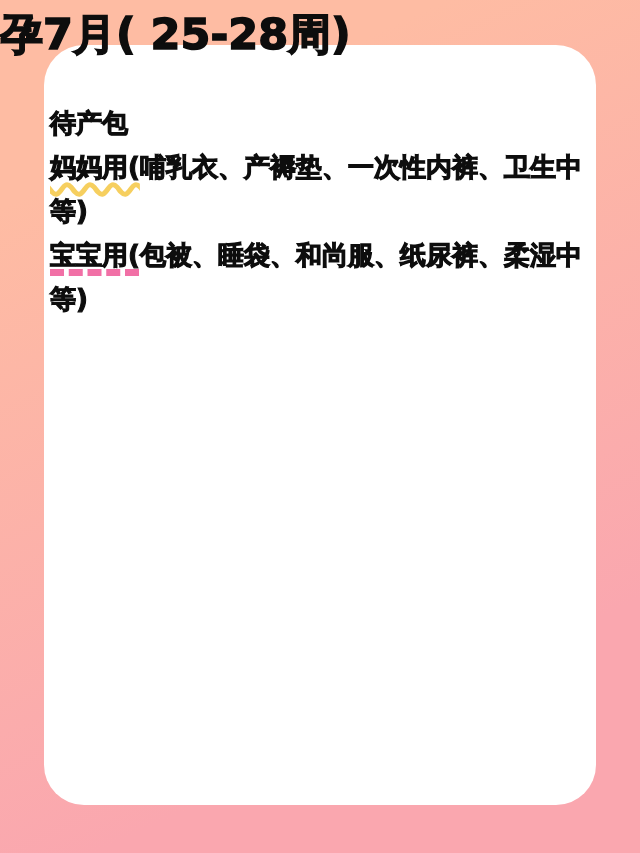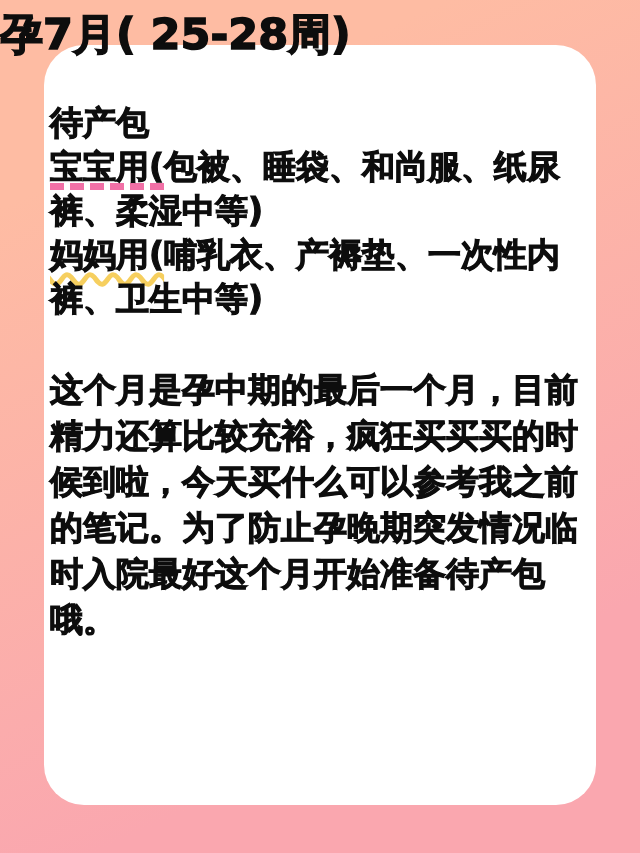--- a/index.html
+++ b/index.html
@@ -47,21 +47,21 @@
     background: var(--card-background, #FFFFFF);
     border-radius: 40px;
     box-sizing: border-box;
     padding: 56px 6px 0 6px;
     z-index: 1;
   }
   .body-text {
     color: var(--text, #0D0D0D);
     font-weight: 900;
     -webkit-text-stroke: 1.1px var(--text, #0D0D0D);
-    font-size: 33px;
+    font-size: 26px;
     line-height: 44px;
     letter-spacing: 0;
   }
   .list .line {
     margin: 0;
   }
   .hl {
     text-decoration-line: underline;
     text-underline-offset: 7px;
   }
@@ -87,24 +87,23 @@
 <div class="poster">
 
   <h1 class="title">孕7月( 25-28周)</h1>
 
   <div class="card">
 
     <div class="list body-text">
 
       <div class="line">待产包</div>
 
+      <div class="line"><span class="hl ul-yellow-wavy">妈妈用(</span><span>哺乳衣、产褥垫、一次性内裤、卫生中等)</span></div>
+
       <div class="line"><span class="hl ul-pink-dashed">宝宝用(</span><span>包被、睡袋、和尚服、纸尿裤、柔湿中等)</span></div>
-
-      <div class="line"><span class="hl ul-yellow-wavy">妈妈用(</span><span>哺乳衣、产褥垫、一次性内裤、卫生中等)</span></div>
 
 
     </div>
 
-    <p class="paragraph body-text">这个月是孕中期的最后一个月，目前精力还算比较充裕，疯狂买买买的时候到啦，今天买什么可以参考我之前的笔记。为了防止孕晚期突发情况临时入院最好这个月开始准备待产包哦。</p>
 
   </div>
 
 </div>
 
 </body></html>

